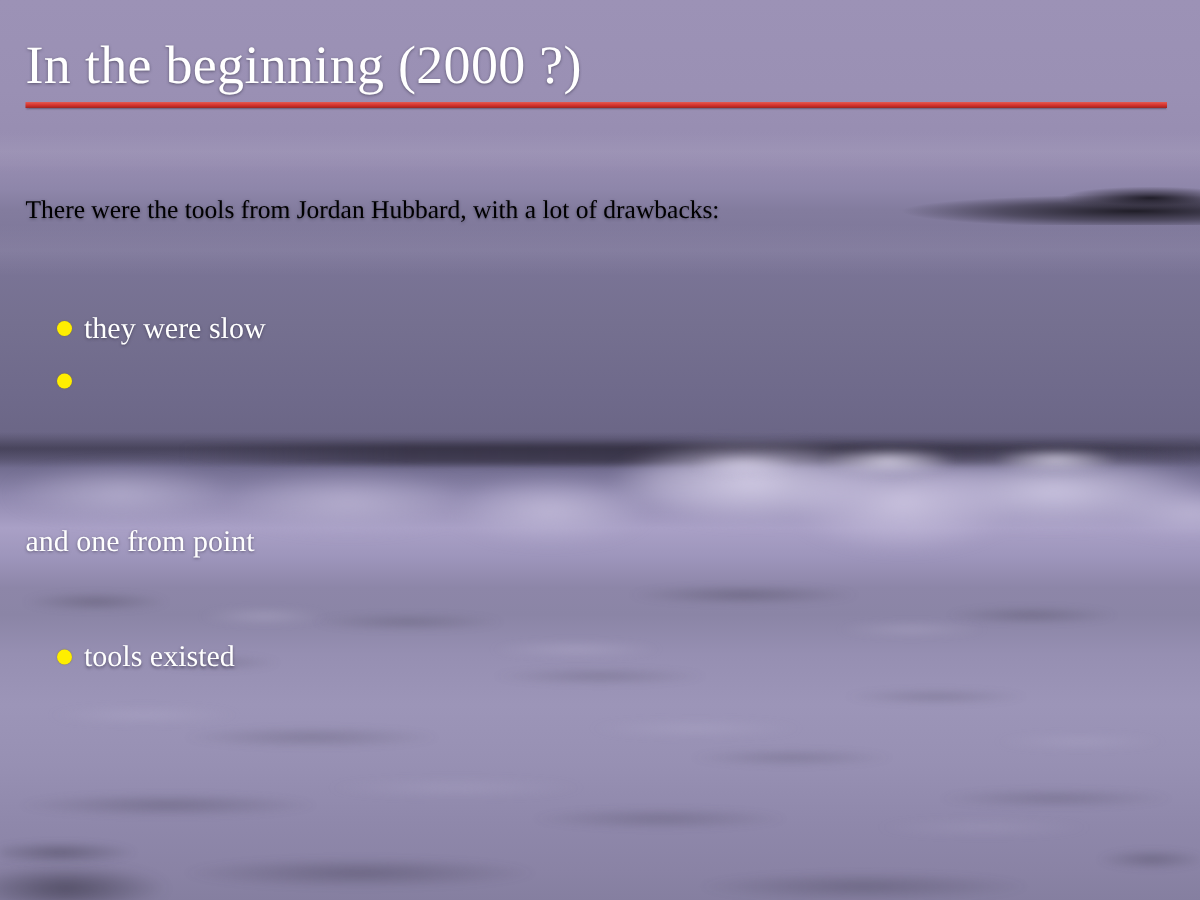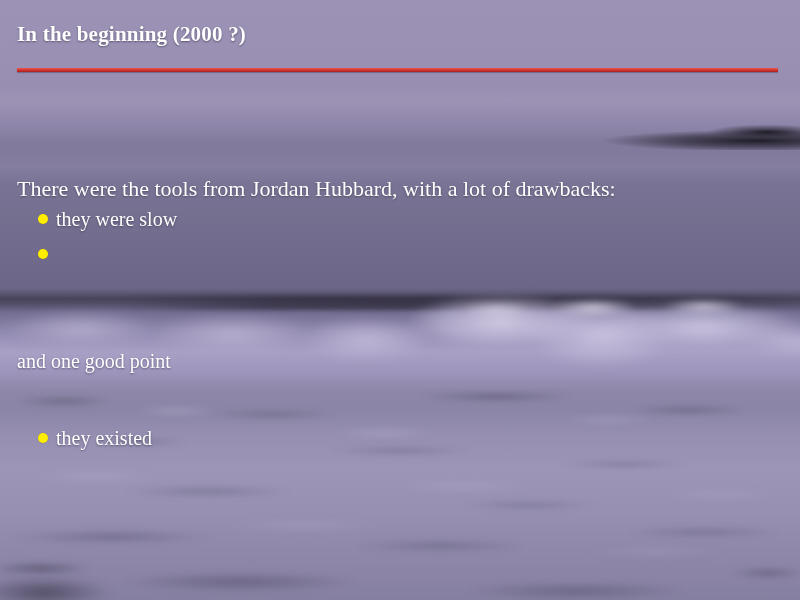--- a/index.html
+++ b/index.html
@@ -182,45 +182,44 @@
   
   .content {
     position: absolute;
     inset: 0;
     color: #ffffff;
   }
   .title {
     position: absolute;
     left: 17px;
     top: 22px;
-    font-size: 21px;
-    font-weight: bold;
+    font-size: 36px;
+    font-weight: normal;
     color: #ffffff;
     letter-spacing: .2px;
     white-space: nowrap;
     text-shadow: 0 1px 2px rgba(40,36,55,0.55);
   }
   .title-rule {
     position: absolute;
     left: 17px;
     top: 68px;
     width: 761px;
     height: 4px;
     background: linear-gradient(to bottom, #e35b52 0%, #d4312c 55%, #9e2420 100%);
     box-shadow: 0 1px 1px rgba(40,36,55,0.35);
   }
   .lead {
     position: absolute;
     left: 17px;
     top: 130px;
-    font-size: 22px;
-    color: #ffffff;
+    font-size: 17px;
+    color: #000000;
     white-space: nowrap;
     text-shadow: 0 1px 2px rgba(40,36,55,0.5);
-    margin-top: 46px;
   }
   .bullets {
     position: absolute;
     list-style: none;
     margin: 0;
     padding: 0;
   }
   .bullets.group-1 { left: 38px; top: 206px; }
   .bullets.group-2 { left: 38px; top: 425px; }
   .bullet {
@@ -284,23 +283,23 @@
     <ul class="bullets group-1">
       <li class="bullet">
         <span class="dot"></span>
         <span>they were slow</span>
       </li>
       <li class="bullet">
         <span class="dot"></span>
       </li>
     </ul>
 
-    <div class="midline">and one good point</div>
+    <div class="midline">and one from point</div>
 
     <ul class="bullets group-2">
       <li class="bullet">
         <span class="dot"></span>
-        <span>they existed</span>
+        <span>tools existed</span>
       </li>
     </ul>
 
   </div>
 </div>
 
 </body></html>

